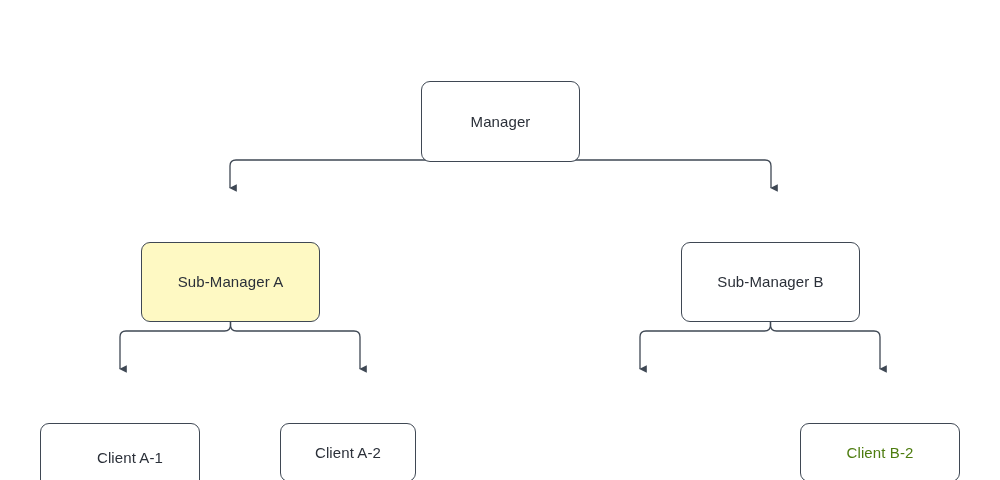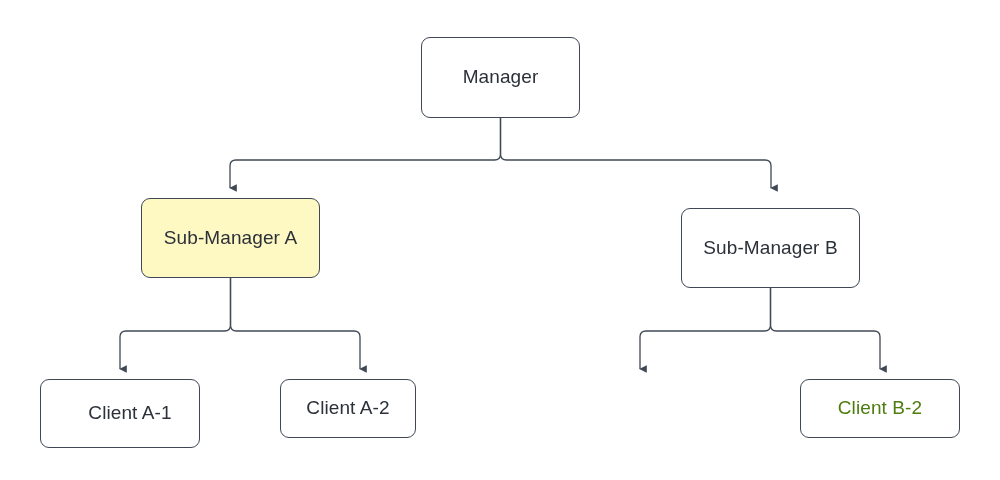--- a/index.html
+++ b/index.html
@@ -29,25 +29,26 @@
   .node {
     position: absolute;
     box-sizing: border-box;
     background: #ffffff;
     border: 1.3px solid #3f4854;
     border-radius: 9px;
     display: flex;
     align-items: center;
     justify-content: center;
     color: #2b3039;
-    font-size: 19px;
+    font-size: 15px;
     line-height: 1.2;
     letter-spacing: 0.1px;
     white-space: nowrap;
     font-family: "Liberation Sans", sans-serif;
+    margin-top: 44px;
   }
   .node-label {
     display: block;
   }
 </style>
 </head>
 <body>
 
 <div id="canvas" style="background: rgb(255, 255, 255);">
 
@@ -72,21 +73,21 @@
   </svg>
 
   <div class="node" id="node-manager" style="left: 421px; top: 37px; width: 159px; height: 81px; background: rgb(255, 255, 255); border-color: rgb(63, 72, 84); color: rgb(43, 48, 57);">
     <span class="node-label">Manager</span>
   </div>
 
   <div class="node" id="node-subA" style="left: 141px; top: 198px; width: 179px; height: 80px; background: #fef9c3; border-color: rgb(63, 72, 84); color: rgb(43, 48, 57);">
     <span class="node-label">Sub-Manager A</span>
   </div>
 
-  <div class="node" id="node-subB" style="left: 681px; top: 208px; width: 179px; height: 80px; background: rgb(255, 255, 255); border-color: rgb(63, 72, 84); color: rgb(43, 48, 57); justify-content: center;">
+  <div class="node" id="node-subB" style="left: 681px; top: 198px; width: 179px; height: 80px; background: rgb(255, 255, 255); border-color: rgb(63, 72, 84); color: rgb(43, 48, 57); justify-content: center;">
     <span class="node-label">Sub-Manager B</span>
   </div>
 
   <div class="node" id="node-clientA1" style="left: 40px; top: 379px; width: 160px; height: 69px; background: rgb(255, 255, 255); border-color: rgb(63, 72, 84); color: rgb(43, 48, 57); padding-left: 20px;">
     <span class="node-label">Client A-1</span>
   </div>
 
   <div class="node" id="node-clientA2" style="left: 280px; top: 379px; width: 136px; height: 59px; background: rgb(255, 255, 255); border-color: rgb(63, 72, 84); color: rgb(43, 48, 57);">
     <span class="node-label">Client A-2</span>
   </div>

